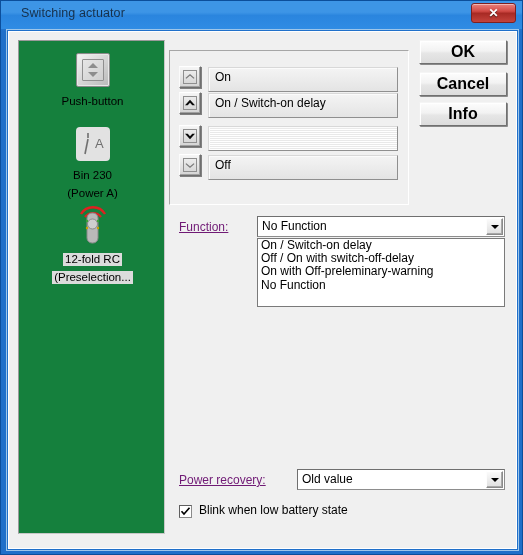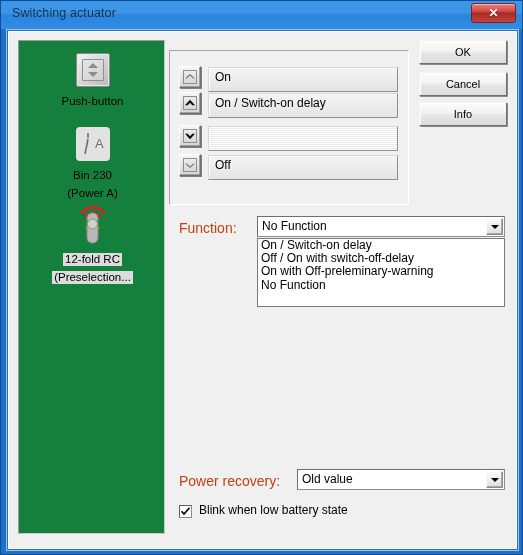--- a/index.html
+++ b/index.html
@@ -27,21 +27,21 @@
   }
 
   #titlebar {
     position: absolute;
     left: 0; top: 0;
     width: 521px; height: 28px;
     background: linear-gradient(to bottom,#3d95e6 0%, #3d95e6 40%, #2a85de 52%, #2f8ce4 100%);
   }
   #title-text {
     position: absolute;
-    left: 11px; top: 5px;
+    left: 20px; top: 5px;
     font-size: 12.5px;
     color: #16304b;
     letter-spacing: .1px;
     white-space: nowrap;
   }
   #close-button {
     position: absolute;
     left: 470px; top: 2px;
     width: 45px; height: 20px;
     border-radius: 3px;
@@ -131,25 +131,26 @@
   .rc-wrap { width: 40px; height: 44px; position: relative; }
 
   
   .win-button {
     position: absolute;
     background: linear-gradient(to bottom,#fdfdfd 0%, #f2f2f2 45%, #e6e6e6 55%, #dcdcdc 100%);
     border: 1px solid #707070;
     border-top-color: #f5f5f5;
     border-left-color: #f1f1f1;
     box-shadow: inset 1px 1px 0 #ffffff, 1px 1px 0 #8a8a8a;
-    font-size: 11px;
+    font-size: 16px;
     color: #000;
     display: flex; align-items: center; justify-content: center;
     cursor: pointer;
     border-radius: 1px;
+    font-weight: bold;
   }
 
   
   #scene-group {
     position: absolute;
     left: 160px; top: 18px;
     width: 240px; height: 155px;
     border: 1px solid #a6a6a6;
     border-right-color: #ffffff;
     border-bottom-color: #ffffff;
@@ -185,22 +186,23 @@
   }
   .scene-text.empty {
     background:
       repeating-linear-gradient(0deg, #ffffff 0 1px, #e9e9e9 1px 2px),
       #f4f4f4;
   }
 
   
   .field-label {
     position: absolute;
-    font-size: 14px; color: #c2410c;
-    white-space: nowrap;
+    font-size: 12px; color: #701a75;
+    white-space: nowrap;
+    text-decoration: underline;
   }
   .combo {
     position: absolute;
     background: #ffffff;
     border: 1px solid #8d8d8d;
     border-top-color: #6f6f6f; border-left-color: #6f6f6f;
     font-size: 12px; color: #000;
     cursor: pointer;
   }
   .combo .combo-value {

